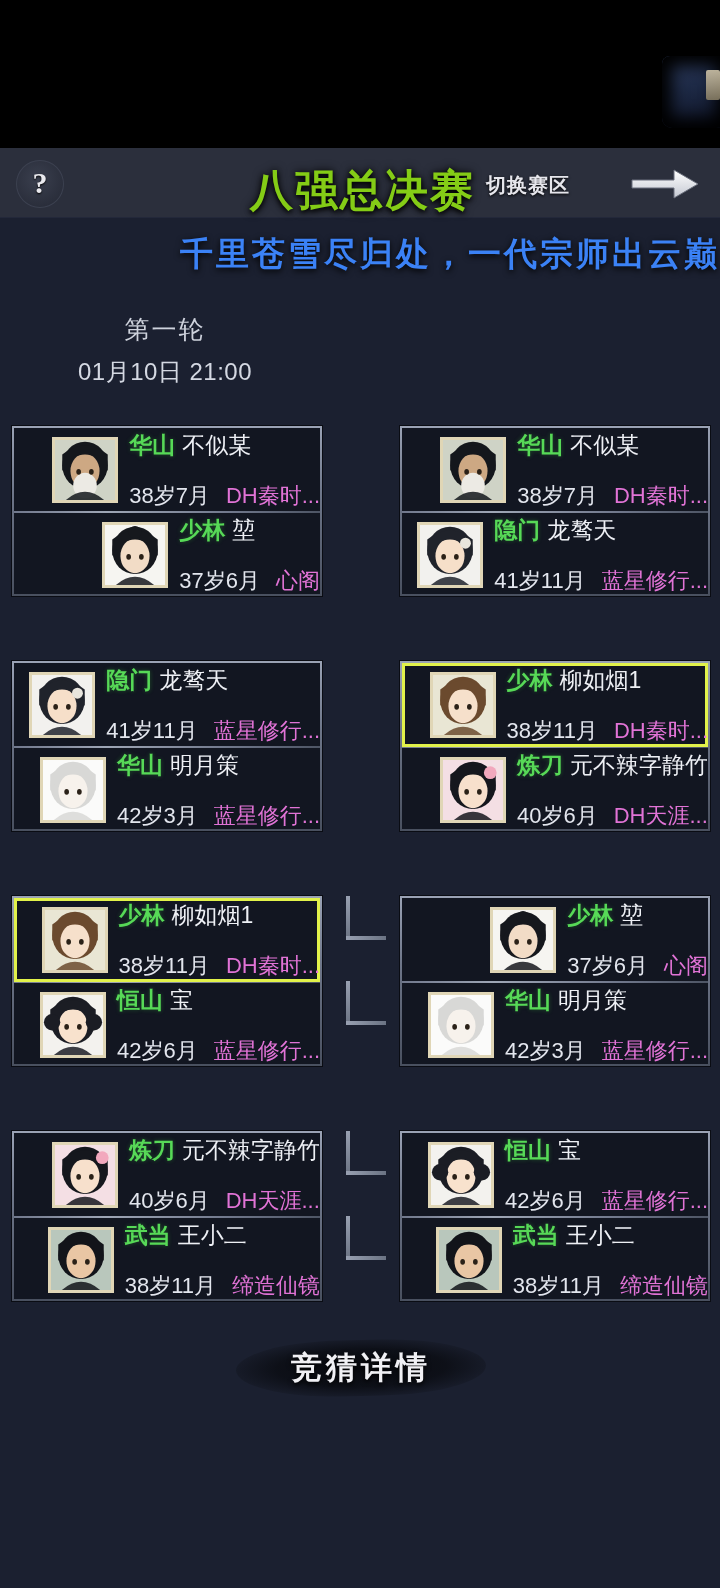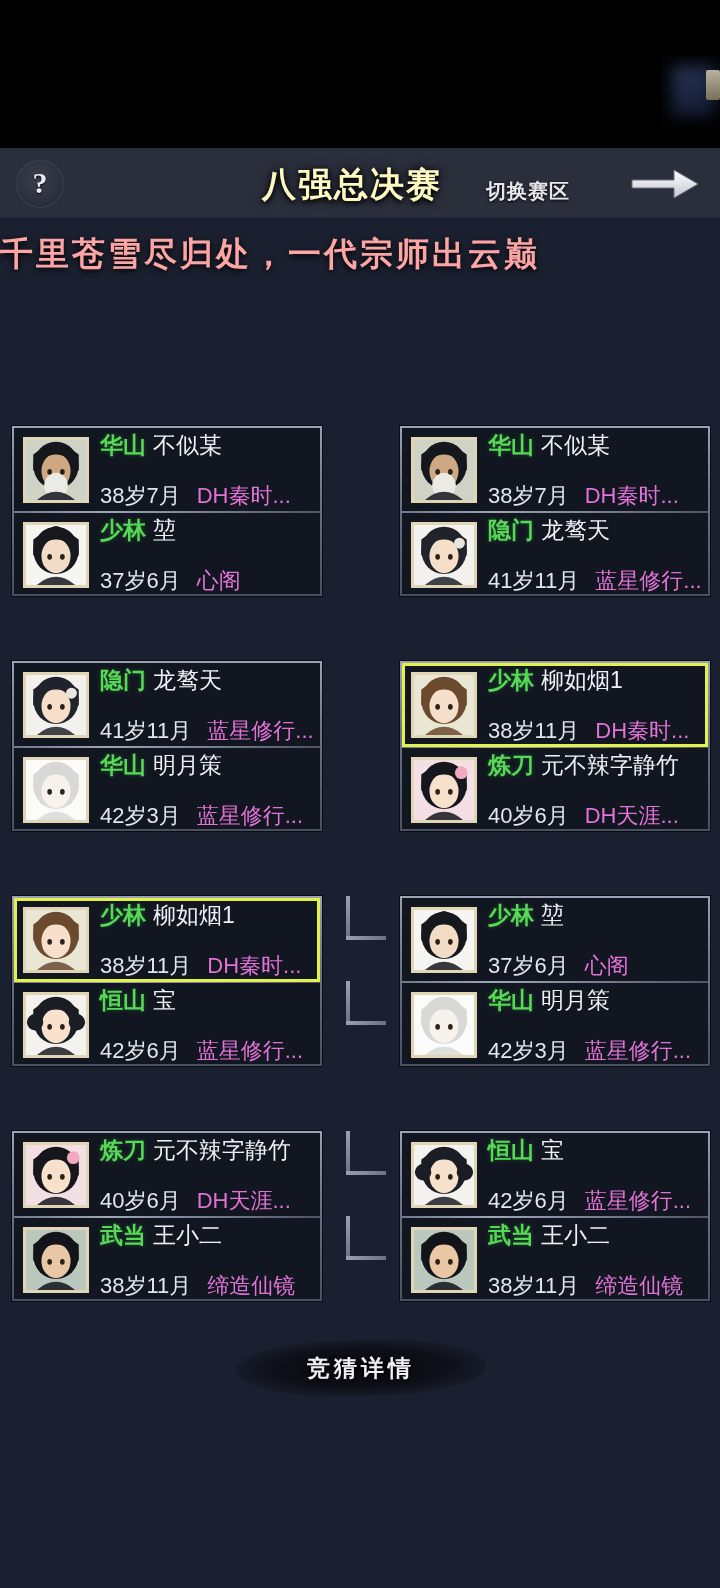--- a/index.html
+++ b/index.html
@@ -39,44 +39,43 @@
     position:absolute; left:16px; top:12px; width:48px; height:48px;
     border-radius:50%;
     background:radial-gradient(circle at 45% 40%, #3a3f4e 0%, #2a2e3b 70%, #262a36 100%);
     box-shadow:0 0 0 1px #3c4150 inset;
     color:#e9e9ee; font-size:30px; font-weight:bold; line-height:46px; text-align:center;
     font-family:"Liberation Serif","DejaVu Serif",serif;
     text-shadow:0 1px 2px #000;
   }
   .hdr-title {
     position:absolute; left:250px; top:14px;
-    font-size:34px; font-weight:bold; color:#fef9c3; letter-spacing:2px;
+    font-size:43px; font-weight:bold; color:#84cc16; letter-spacing:2px;
     font-family:"Liberation Serif","DejaVu Serif",serif;
     text-shadow:0 2px 5px #000, 0 0 10px rgba(0,0,0,.9);
-    margin-left:12px;
   }
   .switch-zone {
-    position:absolute; left:486px; top:30px;
+    position:absolute; left:486px; top:24px;
     font-size:20px; font-weight:bold; color:#e6e6ec; letter-spacing:1px;
     font-family:"Liberation Serif","DejaVu Serif",serif;
     text-shadow:0 1px 3px #000;
   }
   .switch-zone::before {
     content:""; position:absolute; left:-16px; top:-9px; width:152px; height:40px;
     background:radial-gradient(ellipse at 50% 50%, rgba(20,22,30,.95) 0%, rgba(20,22,30,.55) 55%, rgba(20,22,30,0) 78%);
     border-radius:50%; z-index:-1;
   }
   .arrow-next {
     position:absolute; right:20px; top:18px; width:70px; height:36px;
   }
 
   
   .subtitle {
-    position:absolute; left:0; top:232px; width:720px; text-align:left;
-    font-size:33px; font-weight:bold; color:#fca5a5; letter-spacing:3px;
+    position:absolute; left:0; top:232px; width:720px; text-align:right;
+    font-size:33px; font-weight:bold; color:#3b82f6; letter-spacing:3px;
     font-family:"Liberation Serif","DejaVu Serif",serif;
     text-shadow:0 2px 6px #000;
   }
 
   
   .round { position:absolute; width:330px; text-align:center; top:313px; }
   .round.c0 { left:0px; }
   .round.c1 { left:390px; }
   .round-name {
     font-size:25px; color:#ced2dc; letter-spacing:2px;
@@ -98,21 +97,21 @@
     background:#121621;
     box-shadow:0 0 0 1px rgba(0,0,0,.6);
   }
   .match .divider {
     position:absolute; left:0; right:0; top:50%; height:2px;
     background:linear-gradient(90deg,#7b8398,#aeb6c6 30%,#7b8398 70%,#545c6c);
     opacity:.9;
   }
   .player {
     position:absolute; left:0; width:100%; height:84px;
-    display:flex; align-items:center; padding-left:9px;
+    display:flex; align-items:center; padding-left:9px;justify-content:flex-end;
   }
   .player.p0 { top:0; }
   .player.p1 { top:85px; }
   .player.winner {
     box-shadow:0 0 0 3px #e2f24a inset;
   }
 
   .avatar {
     width:66px; height:66px; flex:0 0 66px;
     border:3px solid #e0d6b6;
@@ -148,21 +147,21 @@
     position:absolute; left:236px; top:1336px; width:250px; height:64px;
     display:flex; align-items:center; justify-content:center;
   }
   .footer-btn .ink {
     position:absolute; left:0; top:4px; width:250px; height:56px;
     background:radial-gradient(ellipse at 50% 50%, rgba(8,9,14,.98) 0%, rgba(10,12,18,.8) 48%, rgba(12,14,20,.25) 72%, rgba(12,14,20,0) 88%);
     border-radius:50% / 60%;
     transform:rotate(-1.2deg);
   }
   .footer-btn .lbl {
-    position:relative; font-size:23px; font-weight:bold; color:#f0f0f4; letter-spacing:4px;
+    position:relative; font-size:31px; font-weight:bold; color:#f0f0f4; letter-spacing:4px;
     font-family:"Liberation Serif","DejaVu Serif",serif;
     text-shadow:0 2px 5px #000;
     text-align:right;
   }
 </style>
 </head>
 <body>
 
 <div id="screen">
 
@@ -180,20 +179,24 @@
           <stop offset="0" stop-color="#ffffff"></stop>
           <stop offset="1" stop-color="#c4c8d2"></stop>
         </linearGradient>
       </defs>
       <path d="M2 14 L44 14 L44 4 L68 18 L44 32 L44 22 L2 22 Z" fill="url(#ag)" stroke="#6a6f7c" stroke-width="1"></path>
     </svg>
   </div>
 
   <div class="subtitle">千里苍雪尽归处，一代宗师出云巅</div>
 
+  <div class="round c0">
+    <div class="round-name">第一轮</div>
+    <div class="round-time">01月10日 21:00</div>
+  </div>
   <div class="round c1">
   </div>
 
   <div class="col c0" id="col0">
       <div class="match" style="top: 426px;">
         <div class="divider"></div>
         <div class="player p0">
           <div class="avatar">
             <svg class="face" viewBox="0 0 66 66" preserveAspectRatio="none">
               <rect width="66" height="66" fill="#cfd3c6"></rect>

